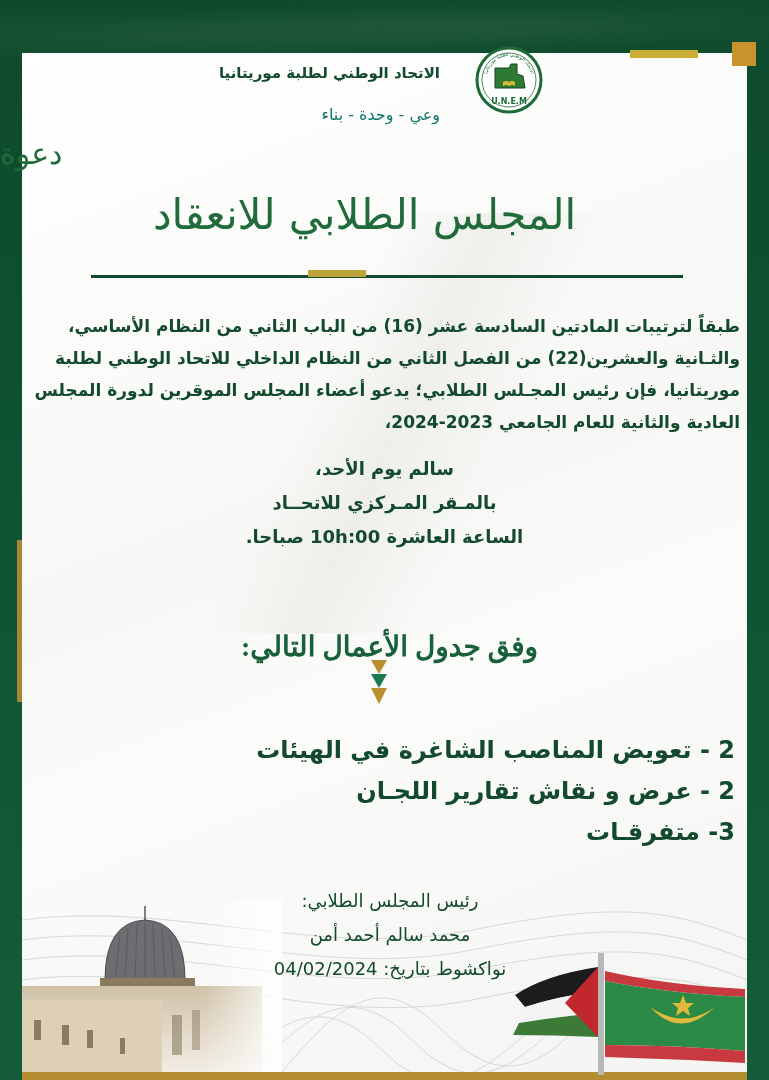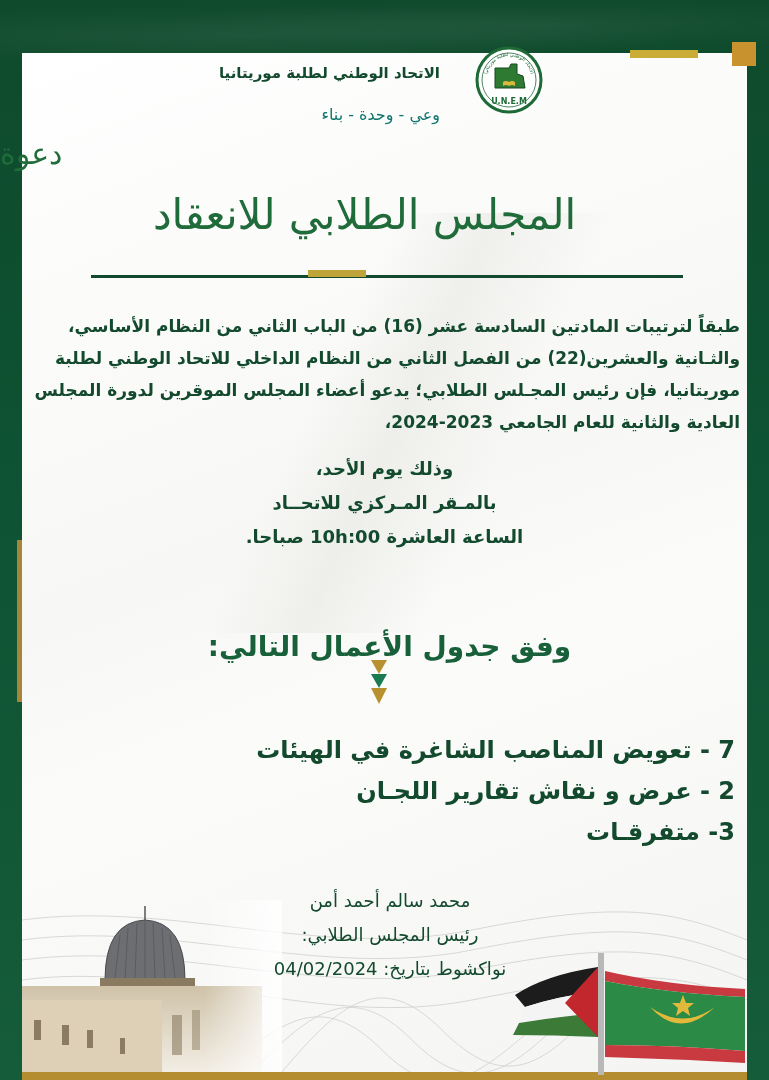--- a/index.html
+++ b/index.html
@@ -59,21 +59,21 @@
   .intro p { margin: 0; white-space: nowrap; }
 
   .meeting {
     position: absolute; left: 0; width: 769px; top: 452px; text-align: center; direction: rtl;
     font-size: 18px; line-height: 34px; font-weight: bold; color: #134a2e;
   }
   .meeting p { margin: 0; }
 
   .agenda-title {
     position: absolute; left: 0; width: 769px; top: 630px; text-align: center; direction: rtl;
-    font-size: 28px; font-weight: bold; color: #176039; padding-left: 10px; box-sizing: border-box;
+    font-size: 28px; font-weight: bold; color: #176039; padding-left: 10px; box-sizing: border-box; font-family: Liberation Serif, serif;
   }
   .arrows { position: absolute; left: 369px; top: 660px; width: 20px; height: 44px; }
 
   .agenda-list {
     position: absolute; right: 34px; top: 730px; width: 520px; text-align: right; direction: rtl;
     font-size: 24px; line-height: 41px; font-weight: bold; color: #134a2e;
   }
   .agenda-list div { white-space: nowrap; }
 
   .signature {
@@ -121,34 +121,34 @@
 <div class="divider-gold"></div>
 
 <div class="intro">
   <p>طبقاً لترتيبات المادتين السادسة عشر (16) من الباب الثاني من النظام الأساسي،</p>
   <p>والثـانية والعشرين(22) من الفصل الثاني من النظام الداخلي للاتحاد الوطني لطلبة</p>
   <p>موريتانيا، فإن رئيس المجـلس الطلابي؛ يدعو أعضاء المجلس الموقرين لدورة المجلس</p>
   <p>العادية والثانية للعام الجامعي  2023-2024،</p>
 </div>
 
 <div class="meeting">
-  <p>وذلك يوم الأحد،</p>
+  <p>سالم يوم الأحد،</p>
   <p>بالمـقر المـركزي للاتحــاد</p>
   <p>الساعة العاشرة 10h:00 صباحا.</p>
 </div>
 
 <div class="agenda-title">وفق جدول الأعمال التالي:</div>
 <svg class="arrows" viewBox="0 0 20 44">
   <polygon points="2,0 18,0 10,14" fill="#b8902f"></polygon>
   <polygon points="2,14 18,14 10,28" fill="#1a7a52"></polygon>
   <polygon points="2,28 18,28 10,44" fill="#b8902f"></polygon>
 </svg>
 
 <div class="agenda-list">
-  <div>7 - تعويض المناصب الشاغرة في الهيئات</div>
+  <div>2 - تعويض المناصب الشاغرة في الهيئات</div>
   <div>2 - عرض و نقاش تقارير اللجـان</div>
   <div>3- متفرقـات</div>
 </div>
 
 <svg class="wave-lines" viewBox="0 0 725 172" preserveAspectRatio="none">
   <g fill="none" stroke="#cfcfcf" stroke-width="0.8">
     <path d="M0 20 C150 0, 300 60, 450 30 S650 10, 725 40"></path>
     <path d="M0 40 C150 20, 300 80, 450 50 S650 30, 725 60"></path>
     <path d="M0 60 C150 40, 300 100, 450 70 S650 50, 725 80"></path>
     <path d="M0 80 C150 60, 300 130, 450 100 S650 70, 725 100"></path>
@@ -204,16 +204,16 @@
   <path d="M93 22 L93 92 L60 58 Z" fill="#c2272d"></path>
 
   <path d="M100 26 Q160 40 240 44 L240 52 Q160 48 100 36 Z" fill="#c83a3f"></path>
   <path d="M100 36 Q160 48 240 52 L240 106 Q170 100 100 100 Z" fill="#2a8a46"></path>
   <path d="M100 100 Q170 100 240 106 L240 118 Q170 114 100 112 Z" fill="#c83a3f"></path>
   <path d="M145 62 Q175 95 210 62 Q178 85 145 62 Z" fill="#e2b93a"></path>
   <polygon points="178,50 181,58 189,58 183,63 185,71 178,66 171,71 173,63 167,58 175,58" fill="#e2b93a"></polygon>
 </svg>
 
 <div class="signature">
+  <p>رئيس المجلس الطلابي:</p>
   <p>محمد سالم أحمد أمن</p>
-  <p>رئيس المجلس الطلابي:</p>
   <p>نواكشوط بتاريخ: 04/02/2024</p>
 </div>
 
 </body></html>

